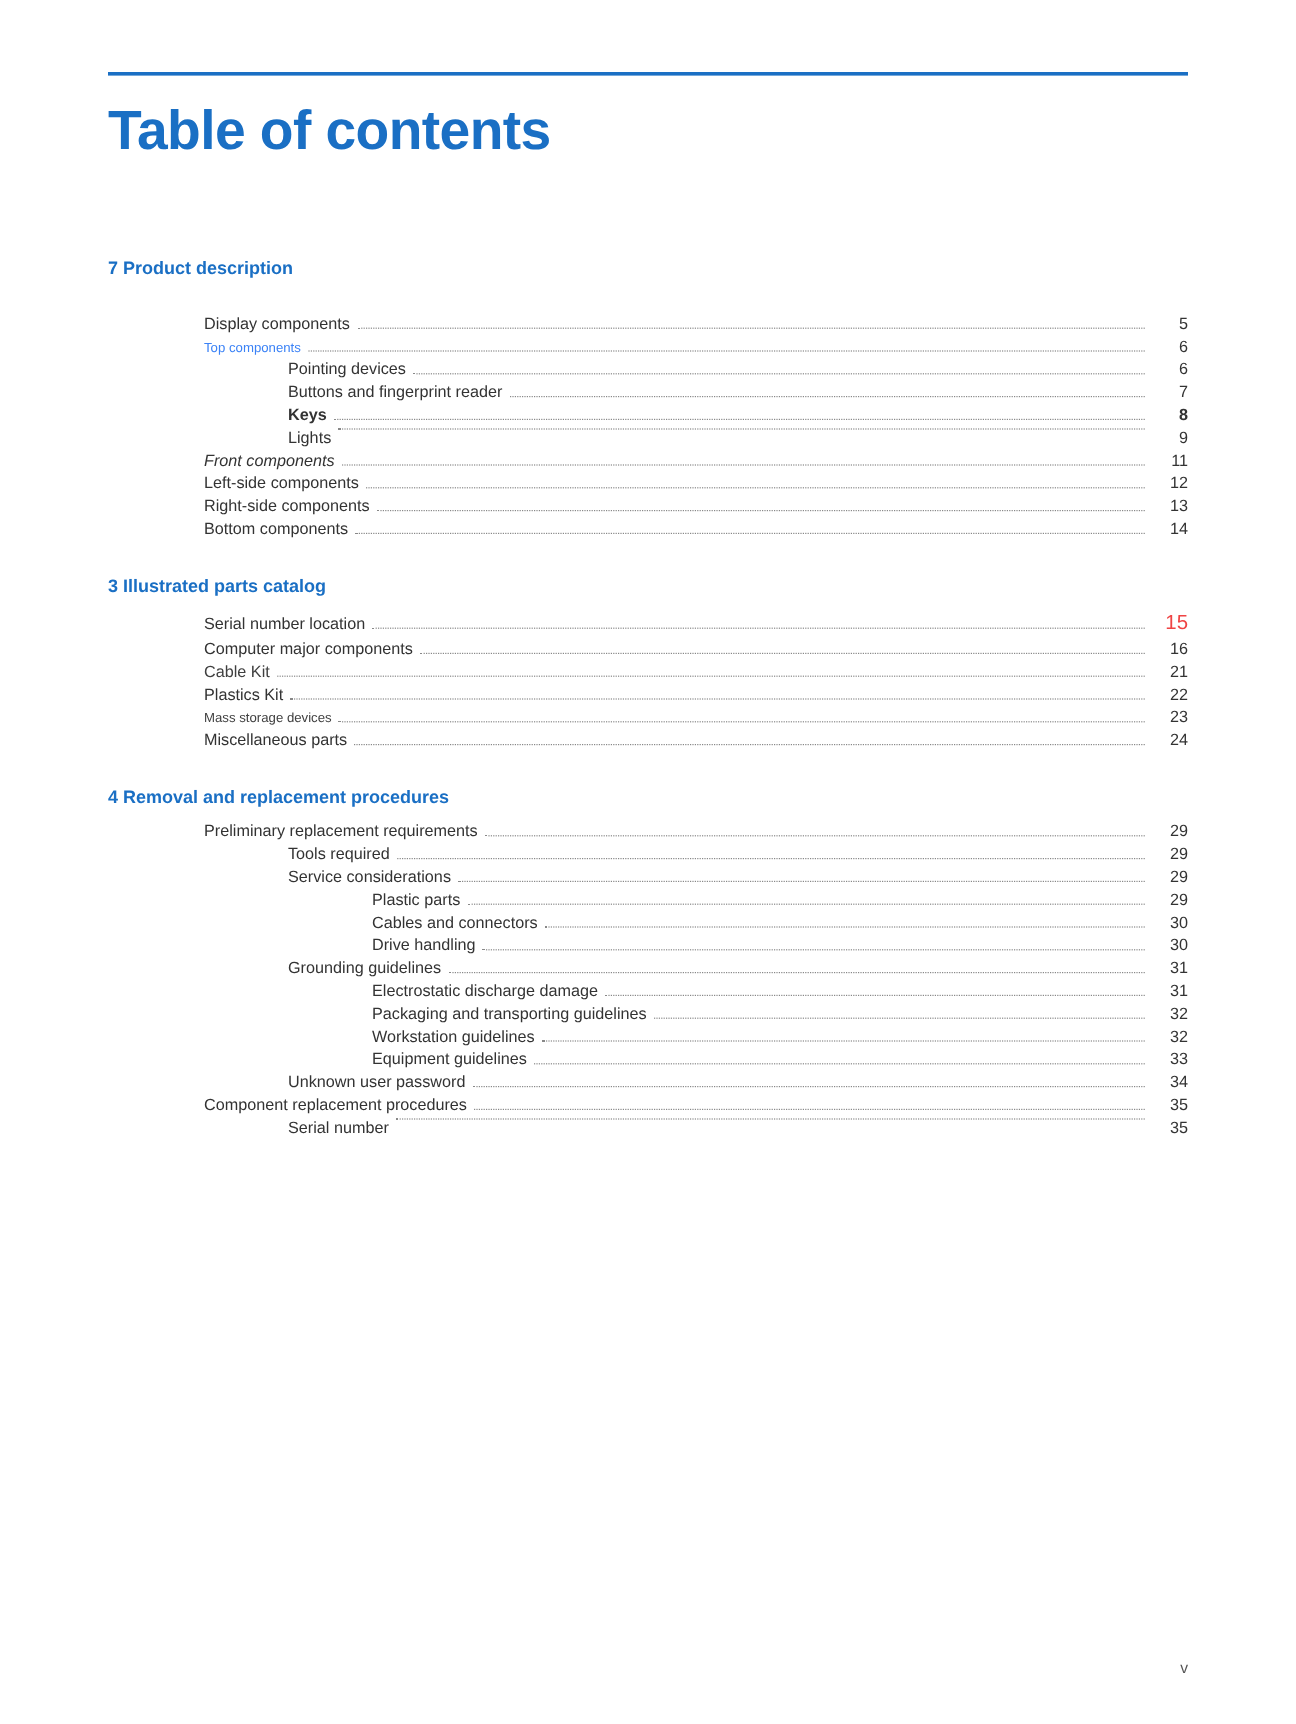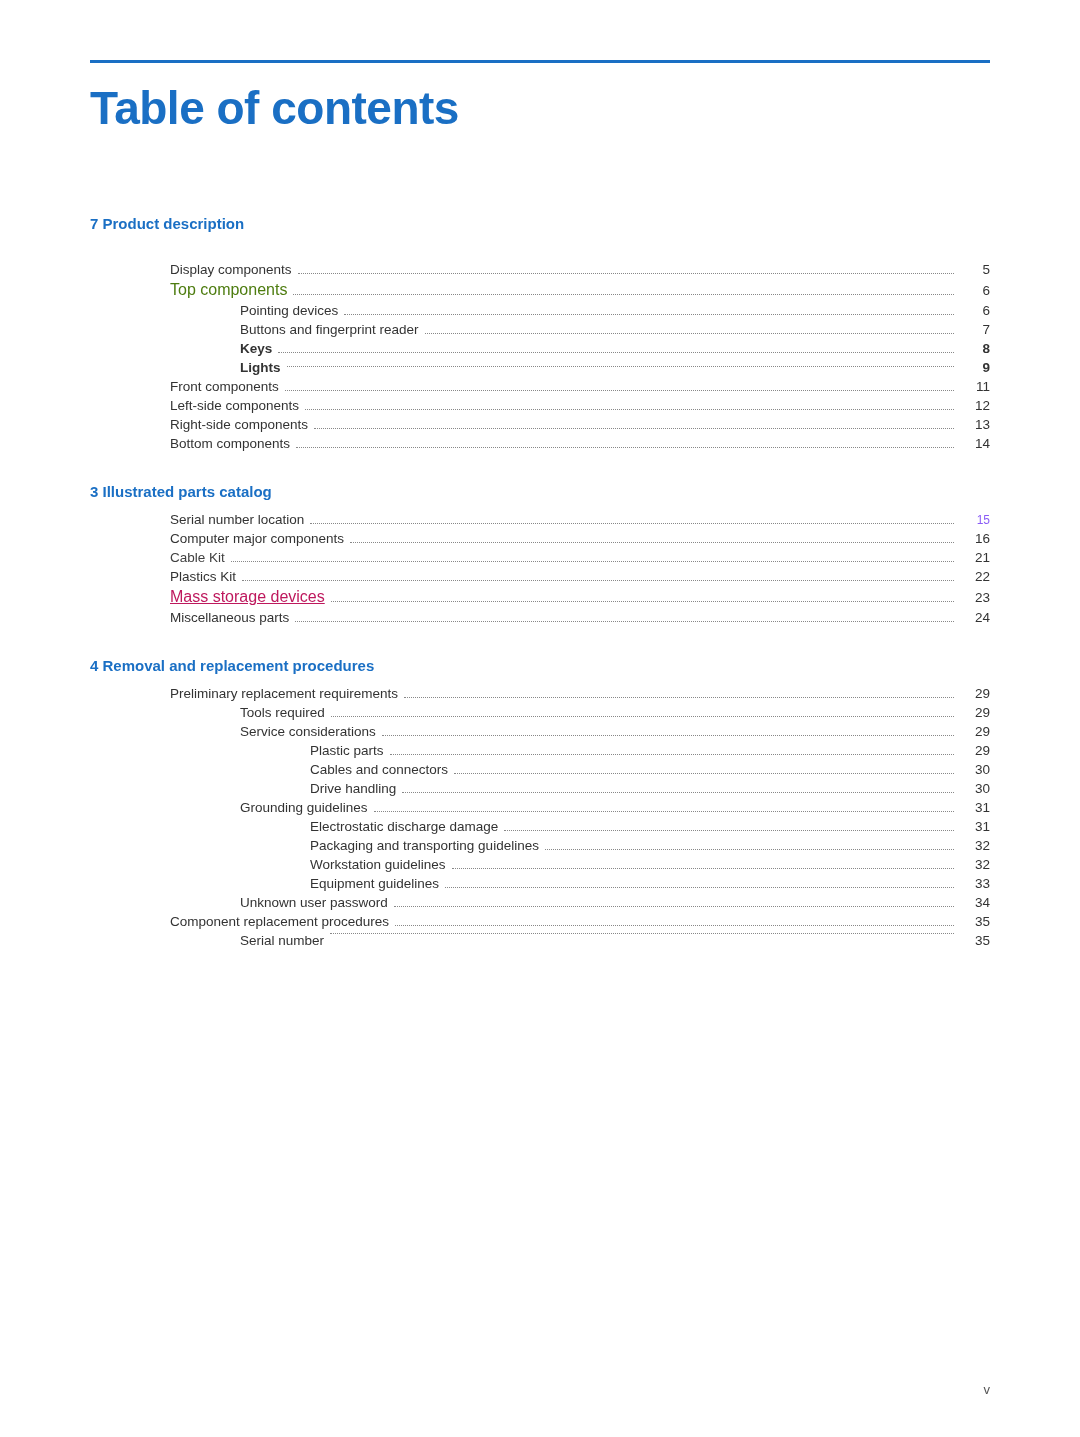--- a/index.html
+++ b/index.html
@@ -61,46 +61,46 @@
     <div class="section-block">
       <div class="section-heading">7  Product description</div>
     </div>
     <div class="section-block">
       <div style="display: flex; align-items: baseline; width: 100%; padding: 2px 0px;">
         <span style="padding-left: 80px; white-space: nowrap; font-size: 13.5px; color: rgb(51, 51, 51);">Display components</span>
         <span style="flex: 1 1 0%; border-bottom: 1px dotted rgb(136, 136, 136); margin: 0px 6px 3px; min-width: 20px;"></span>
         <span style="white-space: nowrap; font-size: 13.5px; color: rgb(51, 51, 51); min-width: 30px; text-align: right;">5</span>
       </div>
       <div style="display: flex; align-items: baseline; width: 100%; padding: 2px 0px;">
-        <span style="padding-left: 80px; white-space: nowrap; font-size: 16px; color: #4d7c0f;">Top components</span>
+        <span style="padding-left: 80px; white-space: nowrap; font-size: 11px; color: #3b82f6;">Top components</span>
         <span style="flex: 1 1 0%; border-bottom: 1px dotted rgb(136, 136, 136); margin: 0px 6px 3px; min-width: 20px;"></span>
         <span style="white-space: nowrap; font-size: 13.5px; color: rgb(51, 51, 51); min-width: 30px; text-align: right;">6</span>
       </div>
       <div style="display: flex; align-items: baseline; width: 100%; padding: 2px 0px;">
         <span style="padding-left: 150px; white-space: nowrap; font-size: 13.5px; color: rgb(51, 51, 51);">Pointing devices</span>
         <span style="flex: 1 1 0%; border-bottom: 1px dotted rgb(136, 136, 136); margin: 0px 6px 3px; min-width: 20px;"></span>
         <span style="white-space: nowrap; font-size: 13.5px; color: rgb(51, 51, 51); min-width: 30px; text-align: right;">6</span>
       </div>
       <div style="display: flex; align-items: baseline; width: 100%; padding: 2px 0px;">
         <span style="padding-left: 150px; white-space: nowrap; font-size: 13.5px; color: rgb(51, 51, 51);">Buttons and fingerprint reader</span>
         <span style="flex: 1 1 0%; border-bottom: 1px dotted rgb(136, 136, 136); margin: 0px 6px 3px; min-width: 20px;"></span>
         <span style="white-space: nowrap; font-size: 13.5px; color: rgb(51, 51, 51); min-width: 30px; text-align: right;">7</span>
       </div>
       <div style="display: flex; align-items: baseline; width: 100%; padding: 2px 0px; font-weight: bold;">
         <span style="padding-left: 150px; white-space: nowrap; font-size: 13.5px; color: rgb(51, 51, 51);">Keys</span>
         <span style="flex: 1 1 0%; border-bottom: 1px dotted rgb(136, 136, 136); margin: 0px 6px 3px; min-width: 20px;"></span>
         <span style="white-space: nowrap; font-size: 13.5px; color: rgb(51, 51, 51); min-width: 30px; text-align: right;">8</span>
       </div>
-      <div style="display: flex; align-items: center; width: 100%; padding: 2px 0px; font-weight: bold;">
+      <div style="display: flex; align-items: flex-start; width: 100%; padding: 2px 0px;">
         <span style="padding-left: 150px; white-space: nowrap; font-size: 13.5px; color: rgb(51, 51, 51);">Lights</span>
         <span style="flex: 1 1 0%; border-bottom: 1px dotted rgb(136, 136, 136); margin: 0px 6px 3px; min-width: 20px;"></span>
         <span style="white-space: nowrap; font-size: 13.5px; color: rgb(51, 51, 51); min-width: 30px; text-align: right;">9</span>
       </div>
       <div style="display: flex; align-items: baseline; width: 100%; padding: 2px 0px;">
-        <span style="padding-left: 80px; white-space: nowrap; font-size: 13.5px; color: rgb(51, 51, 51);">Front components</span>
+        <span style="padding-left: 80px; white-space: nowrap; font-size: 13.5px; color: rgb(51, 51, 51); font-style: italic;">Front components</span>
         <span style="flex: 1 1 0%; border-bottom: 1px dotted rgb(136, 136, 136); margin: 0px 6px 3px; min-width: 20px;"></span>
         <span style="white-space: nowrap; font-size: 13.5px; color: rgb(51, 51, 51); min-width: 30px; text-align: right;">11</span>
       </div>
       <div style="display: flex; align-items: baseline; width: 100%; padding: 2px 0px;">
         <span style="padding-left: 80px; white-space: nowrap; font-size: 13.5px; color: rgb(51, 51, 51);">Left-side components</span>
         <span style="flex: 1 1 0%; border-bottom: 1px dotted rgb(136, 136, 136); margin: 0px 6px 3px; min-width: 20px;"></span>
         <span style="white-space: nowrap; font-size: 13.5px; color: rgb(51, 51, 51); min-width: 30px; text-align: right;">12</span>
       </div>
       <div style="display: flex; align-items: baseline; width: 100%; padding: 2px 0px;">
         <span style="padding-left: 80px; white-space: nowrap; font-size: 13.5px; color: rgb(51, 51, 51);">Right-side components</span>
@@ -111,39 +111,39 @@
         <span style="padding-left: 80px; white-space: nowrap; font-size: 13.5px; color: rgb(51, 51, 51);">Bottom components</span>
         <span style="flex: 1 1 0%; border-bottom: 1px dotted rgb(136, 136, 136); margin: 0px 6px 3px; min-width: 20px;"></span>
         <span style="white-space: nowrap; font-size: 13.5px; color: rgb(51, 51, 51); min-width: 30px; text-align: right;">14</span>
       </div>
     </div>
     <div class="section-block">
       <div class="section-heading">3  Illustrated parts catalog</div>
       <div style="display: flex; align-items: baseline; width: 100%; padding: 2px 0px;">
         <span style="padding-left: 80px; white-space: nowrap; font-size: 13.5px; color: rgb(51, 51, 51);">Serial number location</span>
         <span style="flex: 1 1 0%; border-bottom: 1px dotted rgb(136, 136, 136); margin: 0px 6px 3px; min-width: 20px;"></span>
-        <span style="white-space: nowrap; font-size: 12px; color: #8b5cf6; min-width: 30px; text-align: right;">15</span>
+        <span style="white-space: nowrap; font-size: 17px; color: #ef4444; min-width: 30px; text-align: right;">15</span>
       </div>
       <div style="display: flex; align-items: baseline; width: 100%; padding: 2px 0px;">
         <span style="padding-left: 80px; white-space: nowrap; font-size: 13.5px; color: rgb(51, 51, 51);">Computer major components</span>
         <span style="flex: 1 1 0%; border-bottom: 1px dotted rgb(136, 136, 136); margin: 0px 6px 3px; min-width: 20px;"></span>
         <span style="white-space: nowrap; font-size: 13.5px; color: rgb(51, 51, 51); min-width: 30px; text-align: right;">16</span>
       </div>
       <div style="display: flex; align-items: baseline; width: 100%; padding: 2px 0px;">
         <span style="padding-left: 80px; white-space: nowrap; font-size: 13.5px; color: #404040;">Cable Kit</span>
         <span style="flex: 1 1 0%; border-bottom: 1px dotted rgb(136, 136, 136); margin: 0px 6px 3px; min-width: 20px;"></span>
         <span style="white-space: nowrap; font-size: 13.5px; color: rgb(51, 51, 51); min-width: 30px; text-align: right;">21</span>
       </div>
       <div style="display: flex; align-items: baseline; width: 100%; padding: 2px 0px;">
         <span style="padding-left: 80px; white-space: nowrap; font-size: 13.5px; color: rgb(51, 51, 51);">Plastics Kit</span>
         <span style="flex: 1 1 0%; border-bottom: 1px dotted rgb(136, 136, 136); margin: 0px 6px 3px; min-width: 20px;"></span>
         <span style="white-space: nowrap; font-size: 13.5px; color: rgb(51, 51, 51); min-width: 30px; text-align: right;">22</span>
       </div>
       <div style="display: flex; align-items: baseline; width: 100%; padding: 2px 0px;">
-        <span style="padding-left: 80px; white-space: nowrap; font-size: 16px; color: #be185d; text-decoration: underline;">Mass storage devices</span>
+        <span style="padding-left: 80px; white-space: nowrap; font-size: 11px; color: #404040;">Mass storage devices</span>
         <span style="flex: 1 1 0%; border-bottom: 1px dotted rgb(136, 136, 136); margin: 0px 6px 3px; min-width: 20px;"></span>
         <span style="white-space: nowrap; font-size: 13.5px; color: rgb(51, 51, 51); min-width: 30px; text-align: right;">23</span>
       </div>
       <div style="display: flex; align-items: baseline; width: 100%; padding: 2px 0px;">
         <span style="padding-left: 80px; white-space: nowrap; font-size: 13.5px; color: rgb(51, 51, 51);">Miscellaneous parts</span>
         <span style="flex: 1 1 0%; border-bottom: 1px dotted rgb(136, 136, 136); margin: 0px 6px 3px; min-width: 20px;"></span>
         <span style="white-space: nowrap; font-size: 13.5px; color: rgb(51, 51, 51); min-width: 30px; text-align: right;">24</span>
       </div>
     </div>
     <div class="section-block">

